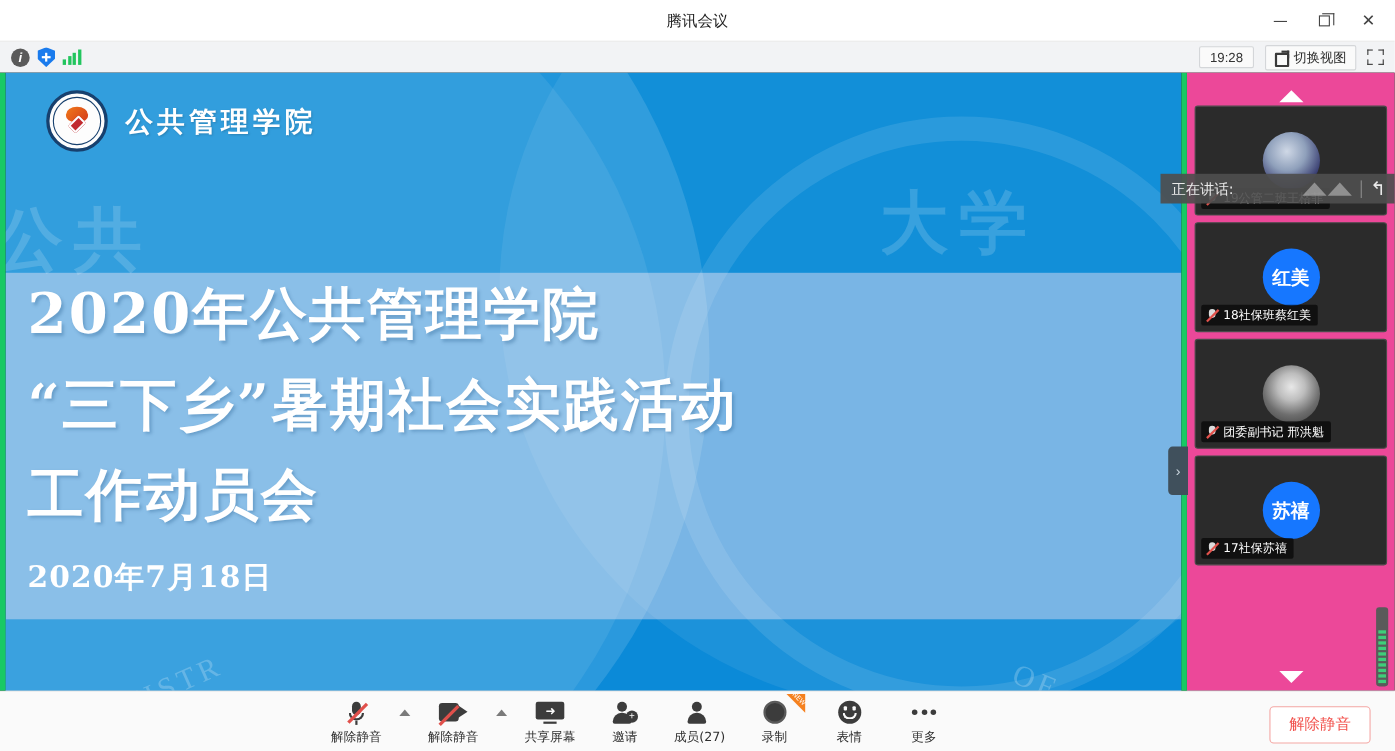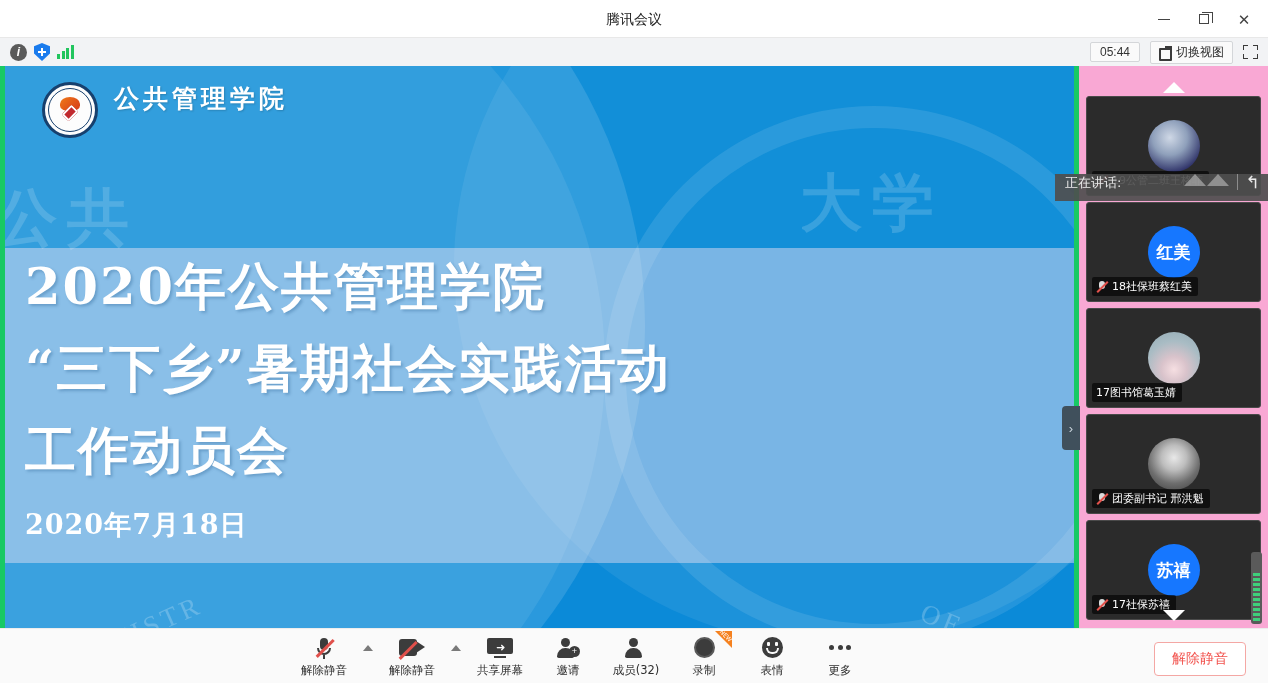--- a/index.html
+++ b/index.html
@@ -137,21 +137,21 @@
   }
   .wm-cn.w1 { left: -10px; top: 110px; }
   .wm-cn.w2 { right: 130px; top: 95px; text-align: right; }
   .wm-en {
     position: absolute; color: rgba(255,255,255,0.22);
     font-family: "Liberation Serif", serif; font-size: 27px; letter-spacing: 4px;
   }
   .wm-en.e1 { left: 18px; top: 560px; transform: rotate(-24deg); }
   .wm-en.e2 { left: 905px; top: 560px; transform: rotate(22deg); }
 
-  .slide-head { position: absolute; left: 37px; top: 16px; display: flex; gap: 16px; }
+  .slide-head { position: absolute; left: 37px; top: 16px; display: flex; align-items: center; gap: 16px; }
   .crest {
     width: 56px; height: 56px; border-radius: 50%;
     background: #fdfdfd; border: 3px solid #17406e;
     position: relative; display: flex; align-items: center; justify-content: center;
   }
   .crest:before {
     content: ""; position: absolute; left: 3px; top: 3px; right: 3px; bottom: 3px;
     border-radius: 50%; border: 1px solid #17406e;
   }
   .crest-mark {
@@ -193,21 +193,21 @@
   .collapse-tab {
     position: absolute; left: 1062px; top: 340px; width: 18px; height: 44px;
     background: #40505c; border-radius: 4px 0 0 4px;
     display: flex; align-items: center; justify-content: center;
     color: #c9d4dc; font-size: 13px; z-index: 8; cursor: pointer;
   }
 
   
   .filmstrip {
     position: absolute; left: 1079px; top: 0; width: 189px; height: 562px;
-    background: #f9a8d4; overflow: hidden;
+    background: #ec4899; overflow: hidden;
   }
   .strip-arrow {
     position: absolute; left: 0; width: 189px; height: 18px;
     display: flex; align-items: center; justify-content: center; z-index: 5; cursor: pointer;
   }
   .strip-arrow.up { top: 12px; }
   .strip-arrow.down { bottom: 4px; }
   .tri-up { width: 0; height: 0; border-left: 11px solid transparent; border-right: 11px solid transparent; border-bottom: 11px solid #ffffff; }
   .tri-dn { width: 0; height: 0; border-left: 11px solid transparent; border-right: 11px solid transparent; border-top: 11px solid #ffffff; }
 
@@ -248,23 +248,23 @@
     content: ""; position: absolute; left: 3px; top: 1px; width: 6px; height: 8px;
     background: #dcdcdc; border-radius: 3px;
   }
   .mic-off:after {
     content: ""; position: absolute; left: -1px; top: 6px; width: 15px; height: 2px;
     background: #e3524c; transform: rotate(-45deg);
   }
 
   
   .speaking-bar {
-    position: absolute; left: 1055px; top: 108px; width: 213px; height: 27px;
+    position: absolute; left: 1055px; top: 92px; width: 213px; height: 27px;
     background: rgba(78,78,78,0.92);
-    display: flex; align-items: flex-start; z-index: 9; padding: 0 8px 0 10px;
+    display: flex; align-items: center; z-index: 9; padding: 0 8px 0 10px;
   }
   .speaking-label { color: #eaeaea; font-size: 13px; font-family: "DejaVu Sans", sans-serif; }
   .speaking-wave { margin-left: auto; display: flex; align-items: center; gap: 1px; }
   .speaking-wave i {
     display: block; width: 0; height: 0;
     border-left: 11px solid transparent; border-right: 11px solid transparent;
     border-bottom: 12px solid rgba(170,170,170,0.72);
   }
   .speaking-sep { width: 1px; height: 16px; background: #8d8d8d; margin: 0 8px; }
   .icon-reply { color: #e9e9e9; font-size: 17px; line-height: 1; }
@@ -376,21 +376,21 @@
       <div class="icon-info">i</div>
       <div class="icon-shield"></div>
       <div class="icon-signal">
           <i></i>
           <i></i>
           <i></i>
           <i></i>
         </div>
     </div>
     <div class="status-right">
-      <div class="clock-chip">05:44</div>
+      <div class="clock-chip">19:28</div>
       <div class="view-chip">
         <span class="icon-switchview"></span>
         <span>切换视图</span>
       </div>
       <div class="icon-fullscreen">
           <span></span>
           <span></span>
           <span></span>
           <span></span>
         </div>
@@ -444,26 +444,20 @@
             </div>
           </div>
           <div class="tile">
             <div class="avatar-circle blue">红美</div>
             <div class="tile-label">
               <span class="mic-off"></span>
               <span>18社保班蔡红美</span>
             </div>
           </div>
           <div class="tile">
-            <div class="avatar-circle photo-cloud"></div>
-            <div class="tile-label">
-              <span>17图书馆葛玉婧</span>
-            </div>
-          </div>
-          <div class="tile">
             <div class="avatar-circle photo-person"></div>
             <div class="tile-label">
               <span class="mic-off"></span>
               <span>团委副书记 邢洪魁</span>
             </div>
           </div>
           <div class="tile">
             <div class="avatar-circle blue">苏禧</div>
             <div class="tile-label">
               <span class="mic-off"></span>
@@ -549,21 +543,21 @@
           </div>
           <div class="tool-label">邀请</div>
         </div>
         <div class="tool">
           <div class="tool-ico">
             <div class="i-person">
               <span class="head"></span>
               <span class="torso"></span>
             </div>
           </div>
-          <div class="tool-label">成员(32)</div>
+          <div class="tool-label">成员(27)</div>
         </div>
         <div class="tool">
           <div class="tool-ico">
             <div class="i-rec"></div>
           </div>
           <span class="badge-new"></span>
           <span class="badge-new-text">NEW</span>
           <div class="tool-label">录制</div>
         </div>
         <div class="tool">

